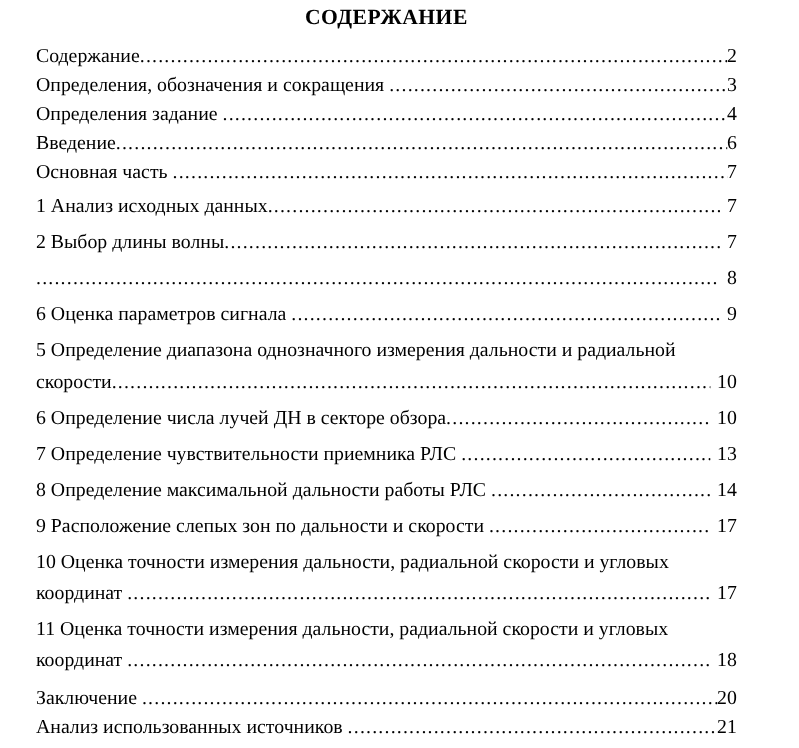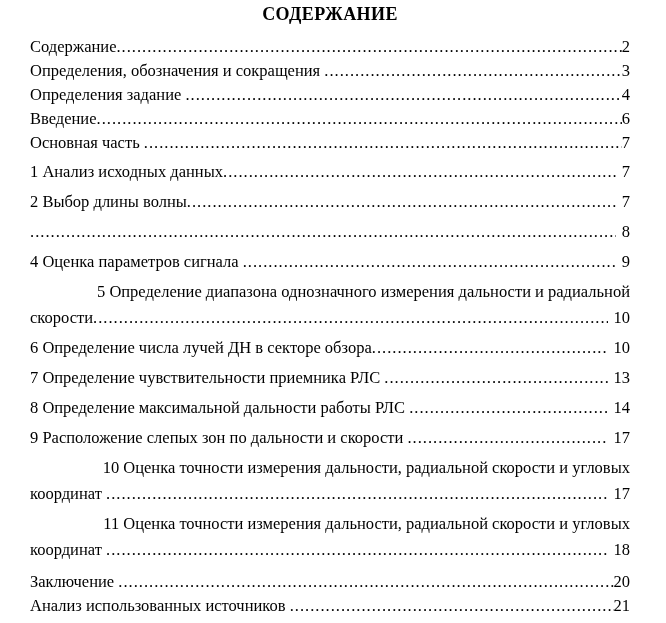--- a/index.html
+++ b/index.html
@@ -9,21 +9,21 @@
   }
   .page {
     position: relative;
     width: 666px;
     height: 623px;
     background: #ffffff;
     color: #000000;
     font-family: "Liberation Serif", "DejaVu Serif", serif;
     font-size: 16.5px;
     box-sizing: border-box;
-    padding: 3px 36px 0 30px;
+    padding: 3px 52px 0 30px;
     overflow: hidden;
   }
   .toc-title {
     font-size: 18px;
     font-weight: bold;
     text-align: center;
     letter-spacing: 0.4px;
     margin: 0 0 10px 0;
     line-height: 22px;
   }
@@ -36,21 +36,20 @@
   }
   .toc-entry.spaced {
     line-height: 26px;
     margin-top: 4px;
   }
   .toc-entry.spaced + .toc-entry.compact {
     margin-top: 7px;
   }
   .toc-line {
     white-space: pre;
-    text-align: right;
   }
   .toc-row {
     display: flex;
     align-items: baseline;
     width: 100%;
   }
   .toc-text {
     white-space: pre;
     flex: 0 0 auto;
   }
@@ -125,21 +124,21 @@
         </div>
       </div>
       <div class="toc-entry spaced">
         <div class="toc-row">
           <span class="toc-dots">............................................................................................................................................................................................................................................................................................................</span>
           <span class="toc-page">8</span>
         </div>
       </div>
       <div class="toc-entry spaced">
         <div class="toc-row">
-          <span class="toc-text">4 Оценка параметров сигнала </span>
+          <span class="toc-text">6 Оценка параметров сигнала </span>
           <span class="toc-dots">............................................................................................................................................................................................................................................................................................................</span>
           <span class="toc-page">9</span>
         </div>
       </div>
       <div class="toc-entry spaced">
         <div class="toc-line">5 Определение диапазона однозначного измерения дальности и радиальной</div>
         <div class="toc-row">
           <span class="toc-text">скорости</span>
           <span class="toc-dots">............................................................................................................................................................................................................................................................................................................</span>
           <span class="toc-page">10</span>

